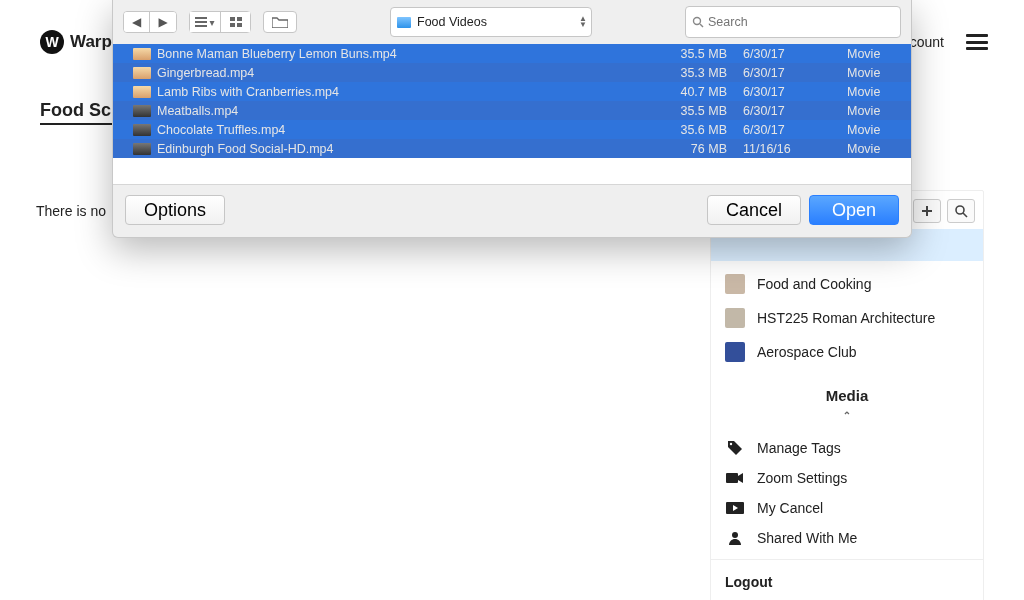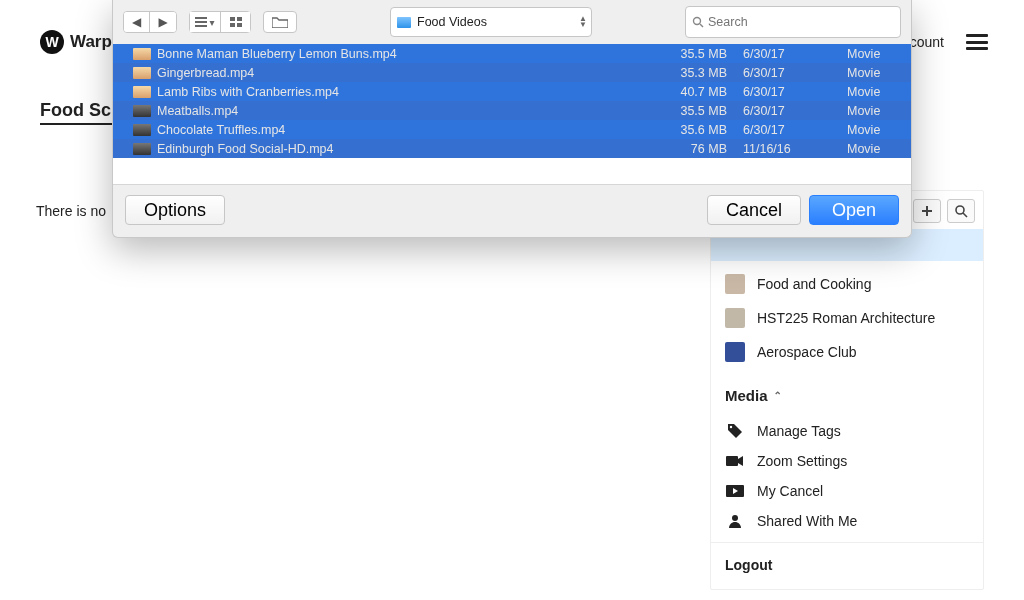--- a/index.html
+++ b/index.html
@@ -19,21 +19,21 @@
     
     .sidebar { position: absolute; top: 190px; right: 40px; width: 274px; background: #fff; border: 1px solid #eee; border-radius: 2px; font-size: 14px; }
     .side-tools { display: flex; justify-content: flex-end; gap: 6px; padding: 8px 8px 6px; }
     .side-tool-btn { width: 28px; height: 24px; border: 1px solid #ccc; background: #fafafa; border-radius: 3px; display: inline-flex; align-items: center; justify-content: center; cursor: pointer; font-size: 14px; }
     .side-selected { background: #dbeeff; padding: 8px 12px; height: 32px; }
     .side-list { padding: 6px 0; }
     .side-item { display: flex; align-items: center; gap: 12px; padding: 7px 14px; cursor: pointer; }
     .side-thumb { width: 20px; height: 20px; border-radius: 2px; background: #c9b8a6; display: inline-block; }
     .side-thumb.b { background: #c2b8a8; }
     .side-thumb.c { background: #334f9a; }
-    .side-section-title { padding: 12px 14px 6px; font-weight: 700; font-size: 15px; display: flex; align-items: center; gap: 6px; }
+    .side-section-title { padding: 12px 14px 6px; font-weight: 700; font-size: 15px; display: flex; align-items: center; gap: 6px; flex-direction: column; }
     .side-ico { width: 20px; display: inline-flex; justify-content: center; color: #222; }
     .logout { padding: 14px 14px 16px; font-weight: 700; border-top: 1px solid #eee; cursor: pointer; }
 
     
     .dialog { position: absolute; top: 0; left: 112px; width: 800px; background: #efefef; border: 1px solid #c8c8c8; border-top: none; border-radius: 0 0 6px 6px; box-shadow: 0 12px 36px rgba(0,0,0,0.28); }
     .dialog-top { display: flex; align-items: center; gap: 12px; padding: 6px 10px; }
 
     .nav-pair { display: inline-flex; border: 1px solid #c6c6c6; border-radius: 4px; overflow: hidden; background: #fff; height: 22px; }
     .nav-pair button { width: 26px; background: #fff; border: none; border-right: 1px solid #c6c6c6; cursor: pointer; font-size: 12px; color: #555; }
     .nav-pair button:last-child { border-right: none; }

